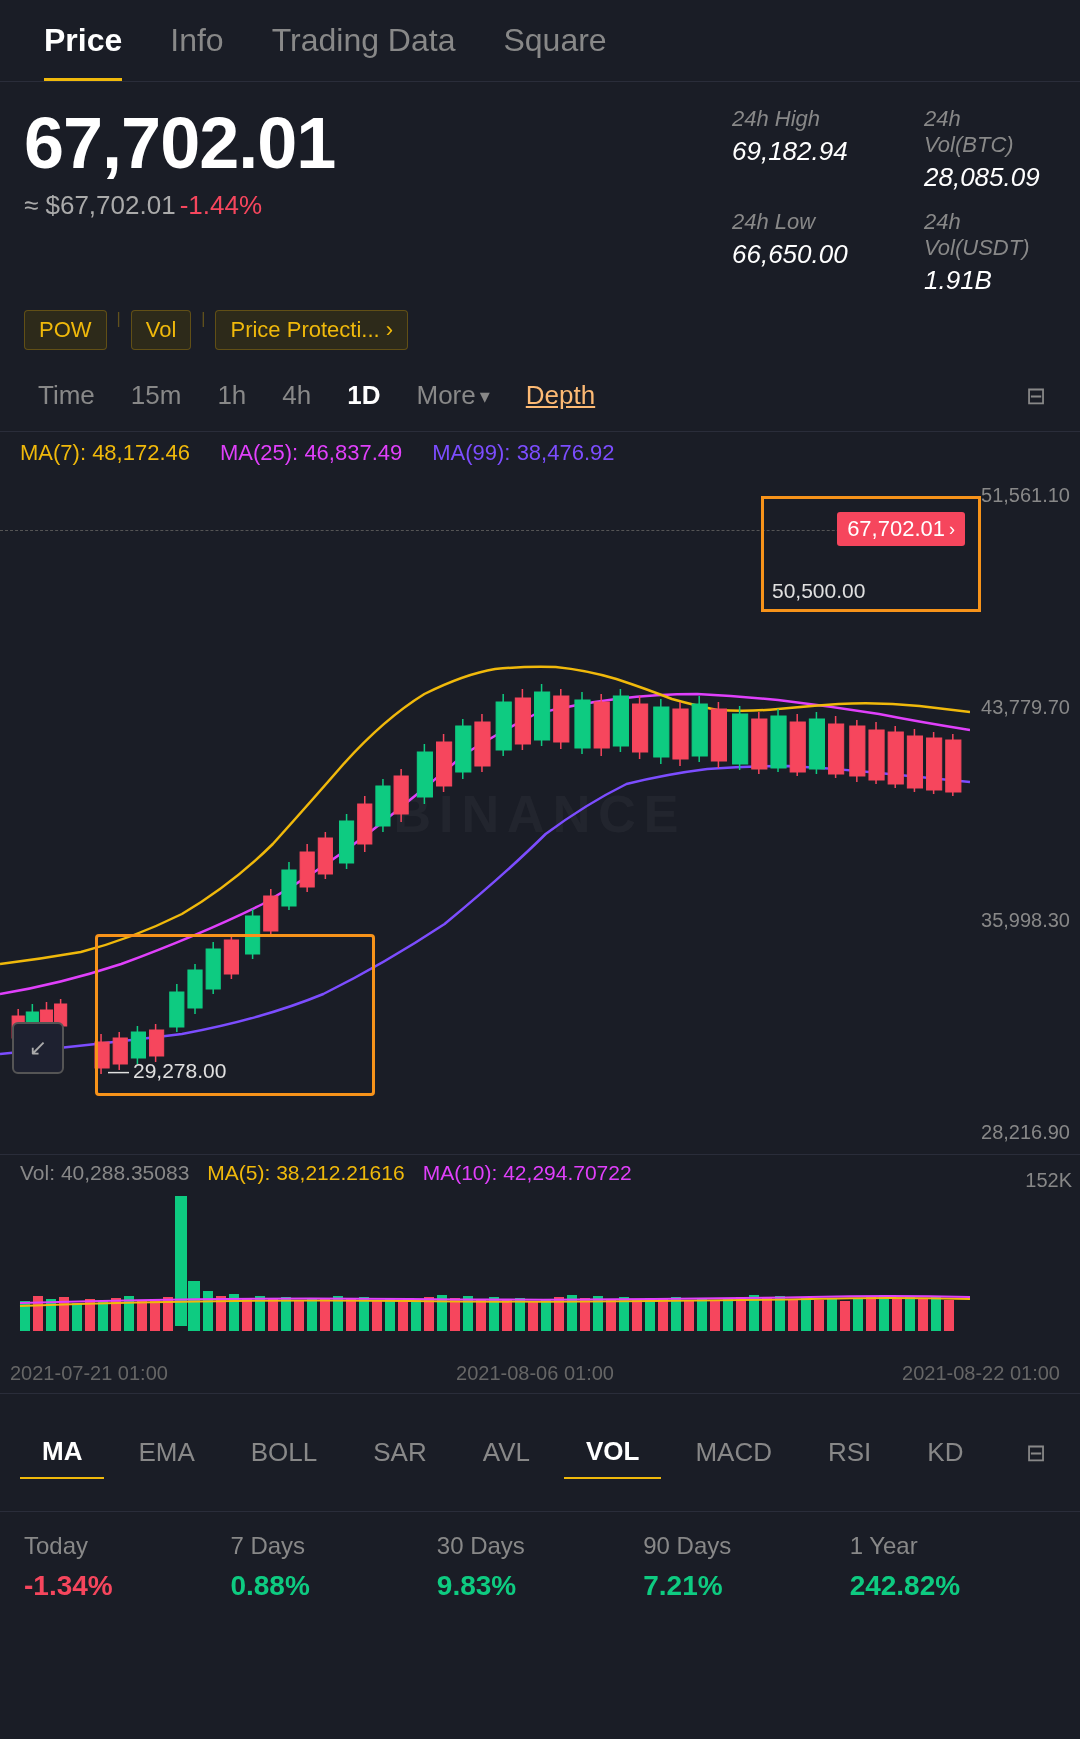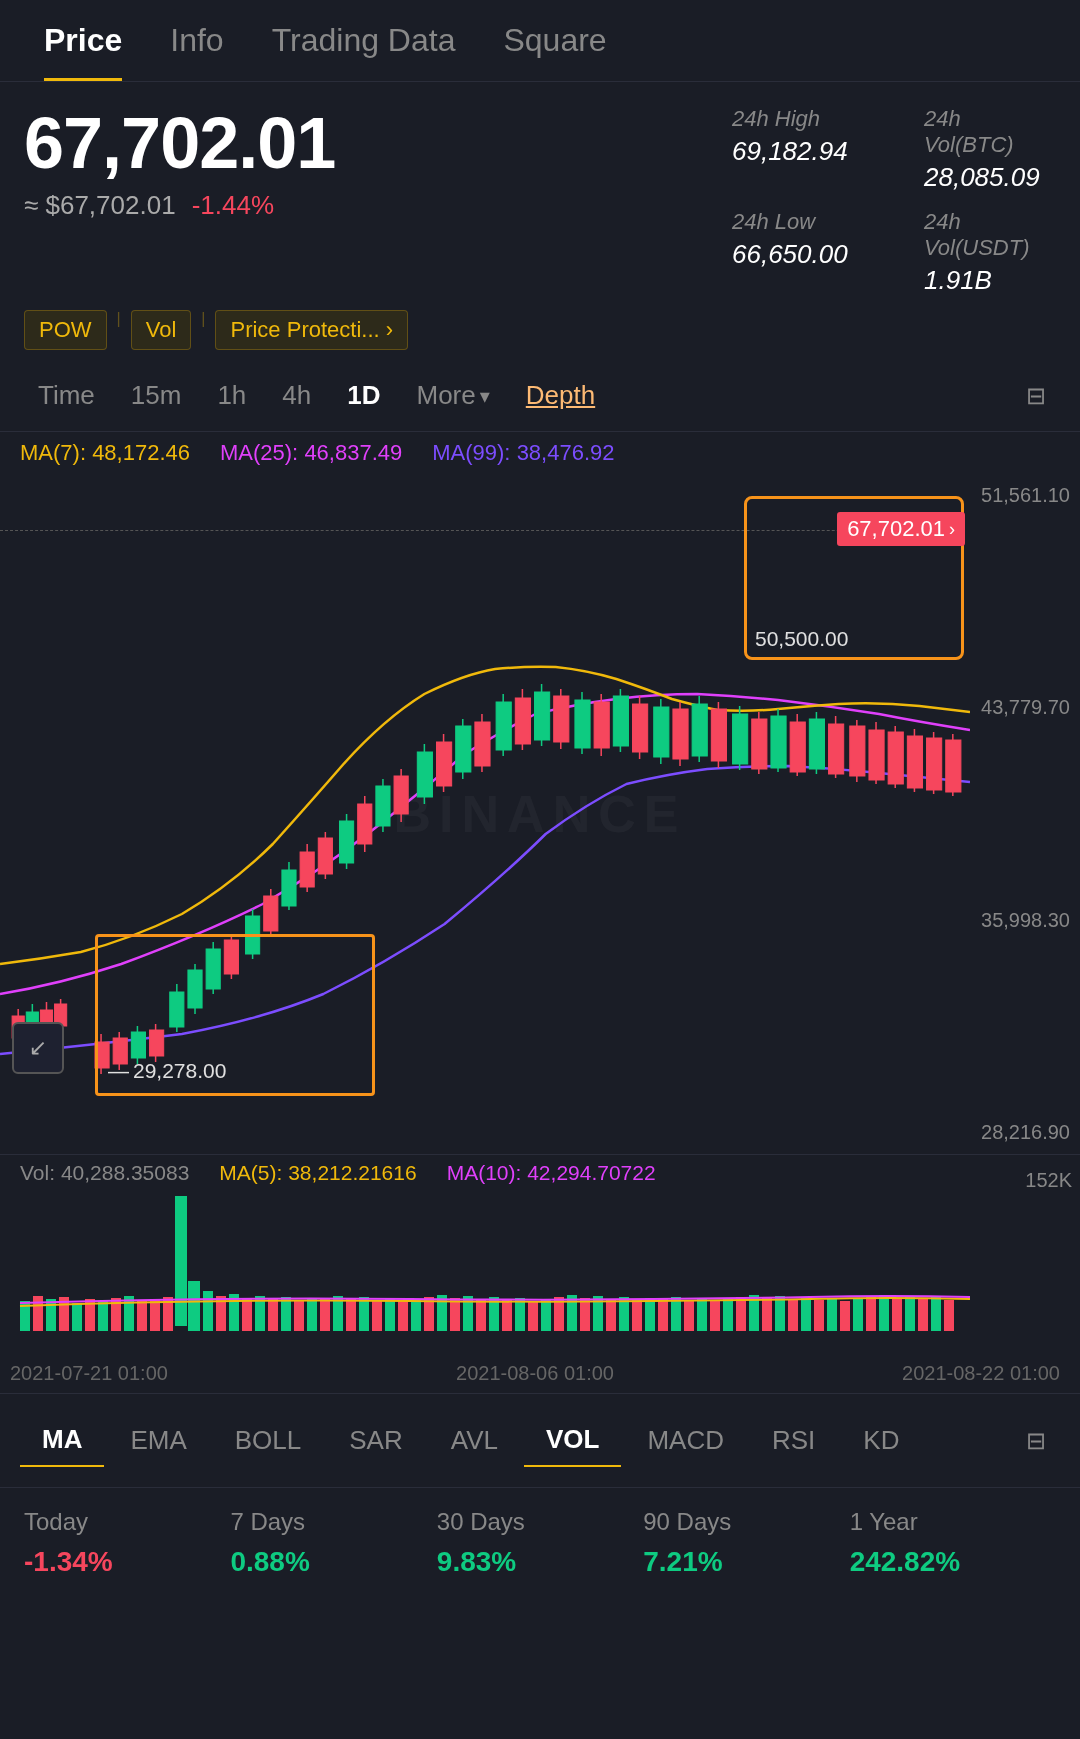--- a/index.html
+++ b/index.html
@@ -47,21 +47,21 @@
     }
     .price-main {
       font-size: 72px;
       font-weight: 700;
       color: #fff;
       letter-spacing: -1px;
     }
     .price-sub {
       display: flex;
       align-items: center;
-      gap: 16px;
+      gap: 4px;
       margin-top: 6px;
     }
     .price-usd {
       font-size: 26px;
       color: #aaa;
     }
     .price-change-neg {
       font-size: 26px;
       color: #f6465d;
     }
@@ -219,25 +219,25 @@
       z-index: 10;
     }
     .current-price-arrow {
       font-size: 18px;
     }
 
     
     .selection-box-upper {
       position: absolute;
       top: 22px;
-      right: 116px;
+      right: 99px;
       width: 220px;
-      height: 164px;
+      height: 116px;
       border: 3px solid #f7931a;
-      border-radius: 8px;
+      border-radius: 0;
       z-index: 9;
     }
     .selection-box-upper-label {
       position: absolute;
       bottom: 6px;
       left: 8px;
       font-size: 21px;
       color: #e0e0e0;
     }
 
@@ -308,21 +308,21 @@
       position: relative;
       width: 100%;
       height: 200px;
       background: #1a1d26;
       border-top: 1px solid #2a2d3a;
     }
 
     
     .vol-ma-row {
       display: flex;
-      gap: 30px;
+      gap: 18px;
       padding: 6px 20px;
       background: #1a1d26;
       font-size: 21px;
     }
     .vol-label { color: #888; }
     .vol-ma5 { color: #f0b90b; }
     .vol-ma10 { color: #e040fb; text-align: right; }
 
     
     .vol-152k {
@@ -340,24 +340,24 @@
       padding: 8px 20px 8px 10px;
       background: #1a1d26;
       font-size: 20px;
       color: #666;
     }
 
     
     .indicator-tabs {
       display: flex;
       align-items: center;
-      padding: 20px 20px;
+      padding: 32px 20px;
       background: #1a1d26;
       border-top: 1px solid #2a2d3a;
-      gap: 4px;
+      gap: 12px;
       border-bottom: 1px solid #2a2d3a;
     }
     .ind-tab {
       padding: 10px 22px;
       font-size: 26px;
       color: #888;
       cursor: pointer;
       font-weight: 500;
     }
     .ind-tab.active {

